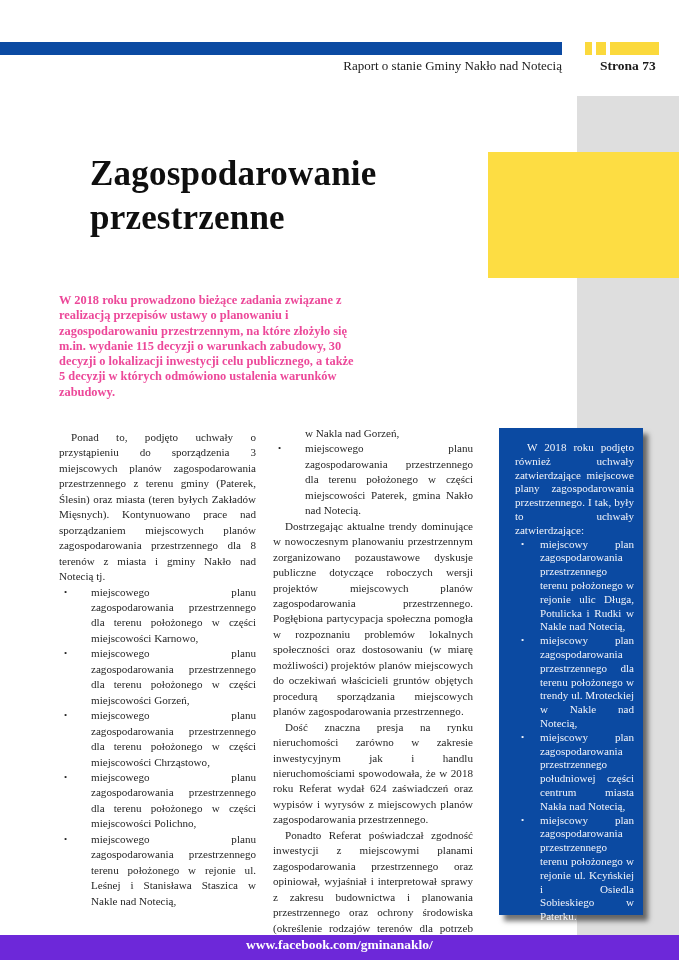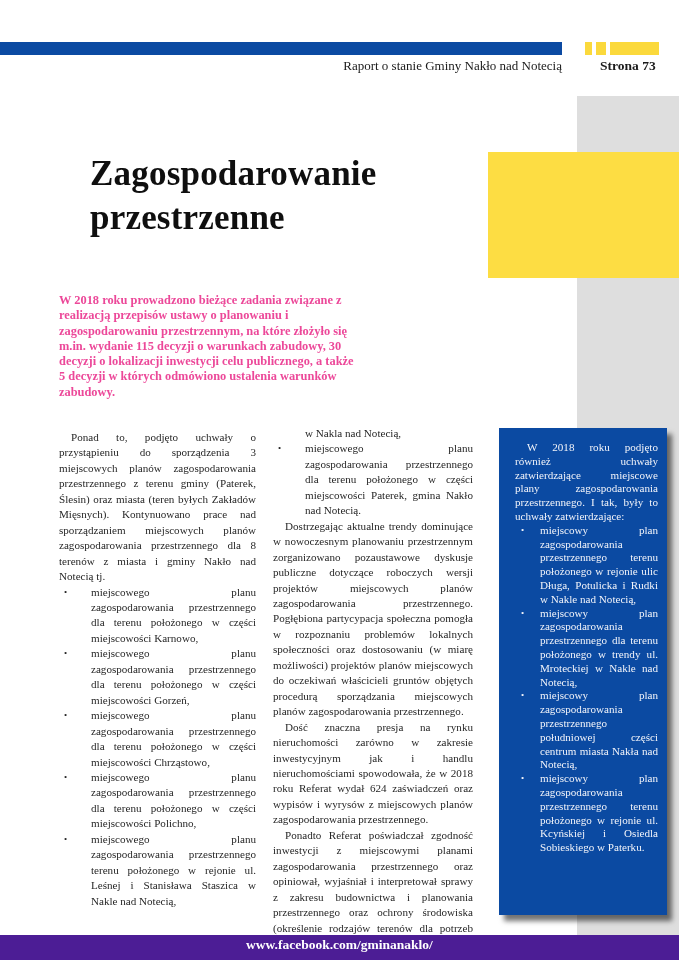--- a/index.html
+++ b/index.html
@@ -24,26 +24,26 @@
 
   .col { position: absolute; font-size: 11.1px; line-height: 15.45px; text-align: justify; color: #262626; }
   .col1 { left: 59px; top: 430px; width: 197px; }
   .col2 { left: 273px; top: 426px; width: 200px; }
   .col p { text-indent: 12px; }
   .col ul, .side ul { list-style: none; }
   .col li { position: relative; padding-left: 32px; }
   .col li::before { content: "•"; position: absolute; left: 5px; top: 0; font-size: 9px; }
   .col ul.cont li.nobullet::before { content: ""; }
 
-  .side { position: absolute; left: 499px; top: 428px; width: 168px; height: 487px; background: #0b4aa2; box-shadow: 5px 6px 5px rgba(0,0,0,0.55); color: #f2f4fa; font-size: 11.1px; line-height: 13.8px; text-align: justify; padding: 13px 9px 8px 16px; }
+  .side { position: absolute; left: 499px; top: 428px; width: 144px; height: 487px; background: #0b4aa2; box-shadow: 5px 6px 5px rgba(0,0,0,0.55); color: #f2f4fa; font-size: 11.1px; line-height: 13.8px; text-align: justify; padding: 13px 9px 8px 16px; }
   .side p { text-indent: 12px; }
   .side li { position: relative; padding-left: 25px; }
   .side li::before { content: "•"; position: absolute; left: 6px; top: 0; font-size: 9px; }
 
-  .footer { position: absolute; left: 0; top: 935px; width: 679px; height: 25px; background: #4c1d95; }
+  .footer { position: absolute; left: 0; top: 935px; width: 679px; height: 25px; background: #6d28d9; }
   .footer-link { position: absolute; left: 0; top: 2px; width: 679px; text-align: center; color: #ffffff; font-size: 13.5px; font-weight: bold; }
 </style>
 </head>
 <body>
 
 <div class="gray-col"></div>
 
 <div class="top-bar-blue"></div>
 <div class="top-bar-y1"></div>
 <div class="top-bar-y2"></div>
@@ -68,21 +68,21 @@
     <li>miejscowego planu zagospodarowania przestrzennego dla terenu położonego w części miejscowości Gorzeń,</li>
     <li>miejscowego planu zagospodarowania przestrzennego dla terenu położonego w części miejscowości Chrząstowo,</li>
     <li>miejscowego planu zagospodarowania przestrzennego dla terenu położonego w części miejscowości Polichno,</li>
     <li>miejscowego planu zagospodarowania przestrzennego terenu położonego w rejonie ul. Leśnej i Stanisława Staszica w Nakle nad Notecią,</li>
 
   </ul>
 </div>
 
 <div class="col col2">
   <ul class="cont">
-    <li class="nobullet">w Nakla nad Notecią,</li>
+    <li class="nobullet">w Nakla nad Gorzeń,</li>
     <li>miejscowego planu zagospodarowania przestrzennego dla terenu położonego w części miejscowości Paterek, gmina Nakło nad Notecią.</li>
   </ul>
   <p>Dostrzegając aktualne trendy dominujące w nowoczesnym planowaniu przestrzennym zorganizowano pozaustawowe dyskusje publiczne dotyczące roboczych wersji projektów miejscowych planów zagospodarowania przestrzennego. Pogłębiona partycypacja społeczna pomogła w rozpoznaniu problemów lokalnych społeczności oraz dostosowaniu (w miarę możliwości) projektów planów miejscowych do oczekiwań właścicieli gruntów objętych procedurą sporządzania miejscowych planów zagospodarowania przestrzennego.</p>
   <p>Dość znaczna presja na rynku nieruchomości zarówno w zakresie inwestycyjnym jak i handlu nieruchomościami spowodowała, że w 2018 roku Referat wydał 624 zaświadczeń oraz wypisów i wyrysów z miejscowych planów zagospodarowania przestrzennego.</p>
   <p>Ponadto Referat poświadczał zgodność inwestycji z miejscowymi planami zagospodarowania przestrzennego oraz opiniował, wyjaśniał i interpretował sprawy z zakresu budownictwa i planowania przestrzennego oraz ochrony środowiska (określenie rodzajów terenów dla potrzeb sporządzania map hałasu). W miarę potrzeb współpracował z Wydziałem Inwestycji przy składaniu wniosków o dofinansowanie środków unijnych dla inwestycji gminnych.</p>
 </div>
 
 <aside class="side">
   <p>W 2018 roku podjęto również uchwały zatwierdzające miejscowe plany zagospodarowania przestrzennego. I tak, były to uchwały zatwierdzające:</p>
   <ul>

